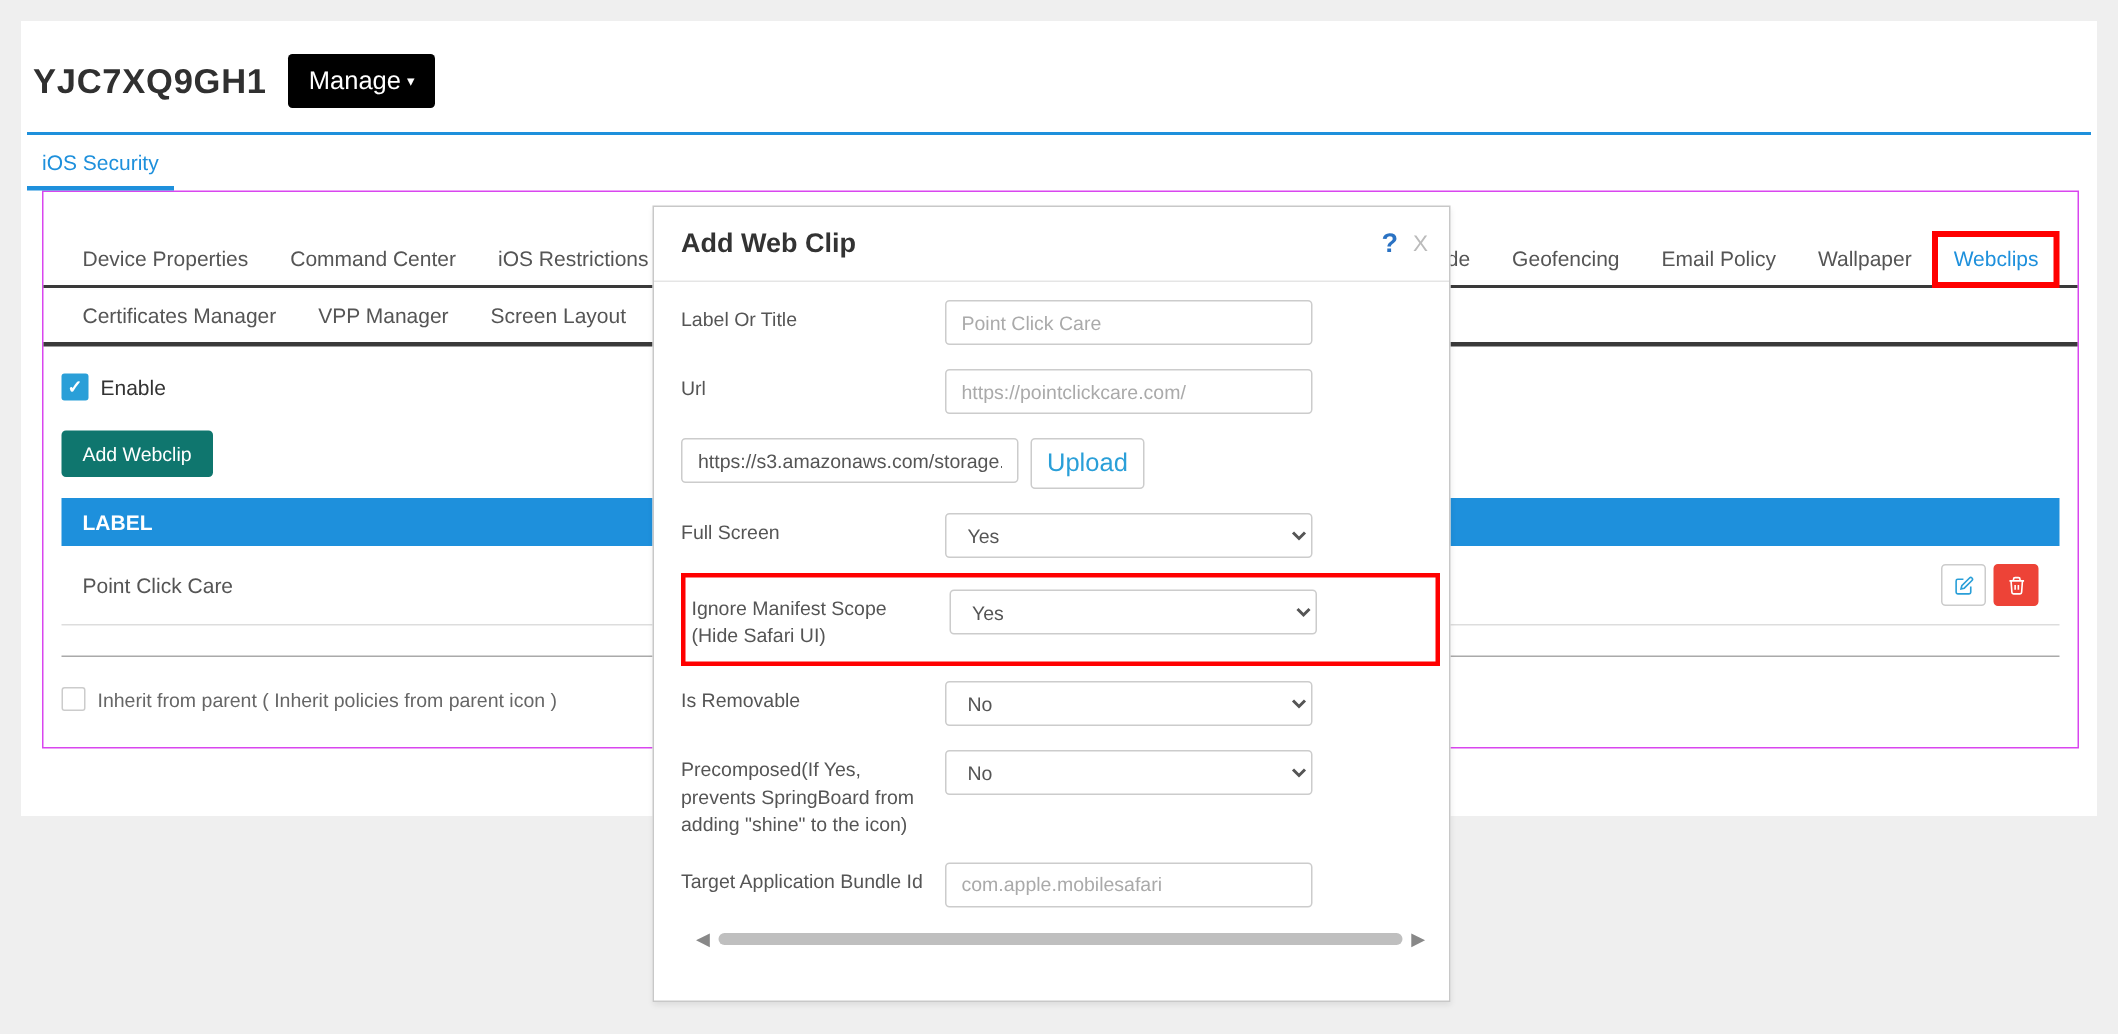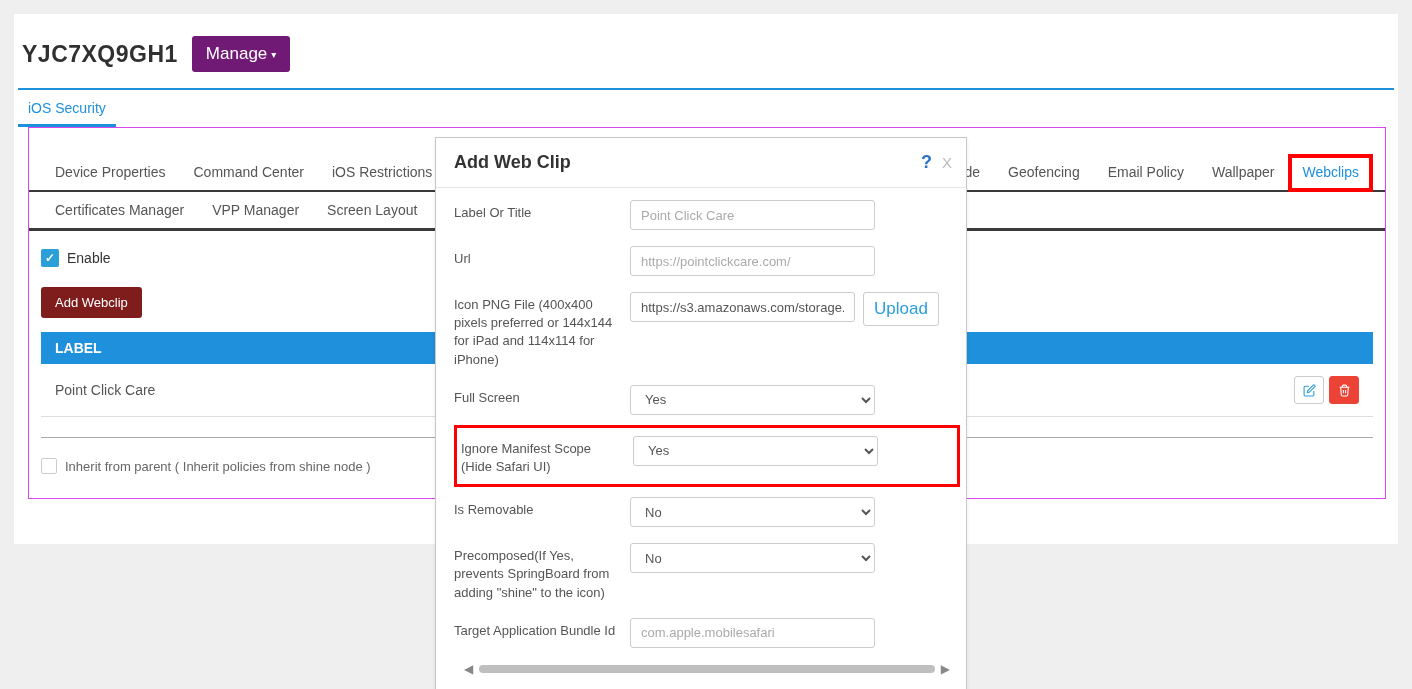--- a/index.html
+++ b/index.html
@@ -23,21 +23,21 @@
       border-bottom: 2px solid #1e90dc;
       margin: 0 4px;
     }
     .device-id {
       font-size: 23px;
       font-weight: 700;
       color: #303030;
       letter-spacing: 0.5px;
     }
     .manage-btn {
-      background: #701a75;
+      background: #000000;
       color: #fff;
       border: none;
       padding: 8px 14px;
       font-size: 17px;
       border-radius: 3px;
       cursor: pointer;
       display: flex;
       align-items: center;
       gap: 2px;
     }
@@ -103,21 +103,21 @@
       font-weight: bold;
     }
     .checkbox-empty {
       width: 16px;
       height: 16px;
       border: 1px solid #ccc;
       border-radius: 2px;
       background: #fff;
     }
     .add-webclip-btn {
-      background: #7f1d1d;
+      background: #0f766e;
       color: #fff;
       border: none;
       padding: 8px 14px;
       font-size: 13px;
       border-radius: 3px;
       cursor: pointer;
       margin-bottom: 14px;
     }
     .label-header {
       background: #1e90dc;
@@ -331,21 +331,21 @@
                 <polyline points="3 6 5 6 21 6"></polyline>
                 <path d="M19 6l-1 14a2 2 0 0 1-2 2H8a2 2 0 0 1-2-2L5 6"></path>
                 <path d="M10 11v6M14 11v6"></path>
                 <path d="M8 6V4a2 2 0 0 1 2-2h4a2 2 0 0 1 2 2v2"></path>
               </svg>
           </div>
         </div>
       </div>
       <div class="inherit-row">
         <div class="checkbox-empty"></div>
-        <span>Inherit from parent ( Inherit policies from shine node )</span>
+        <span>Inherit from parent ( Inherit policies from parent icon )</span>
       </div>
     </div>
   </div>
 </div>
 
 <div class="modal">
   <div class="modal-header">
     <span class="modal-title">Add Web Clip</span>
     <div class="modal-head-actions">
       <span class="help-icon">?</span>
@@ -358,21 +358,20 @@
       <div class="form-label">Label Or Title</div>
       <div class="form-control"><input type="text" placeholder="Point Click Care" style=""></div>
     </div>
 
     <div class="form-row">
       <div class="form-label">Url</div>
       <div class="form-control"><input type="text" placeholder="https://pointclickcare.com/" style=""></div>
     </div>
 
     <div class="form-row">
-      <div class="form-label">Icon PNG File (400x400 pixels preferred or 144x144 for iPad and 114x114 for iPhone)</div>
       <div class="form-control" style="flex:0 0 225px"><input style="width: 225px;" type="text" value="https://s3.amazonaws.com/storage.codeproof"></div>
       <button class="upload-btn">Upload</button>
     </div>
 
     <div class="form-row">
       <div class="form-label">Full Screen</div>
       <div class="form-control"><select><option>Yes</option></select></div>
     </div>
 
     <div class="highlight-box">

